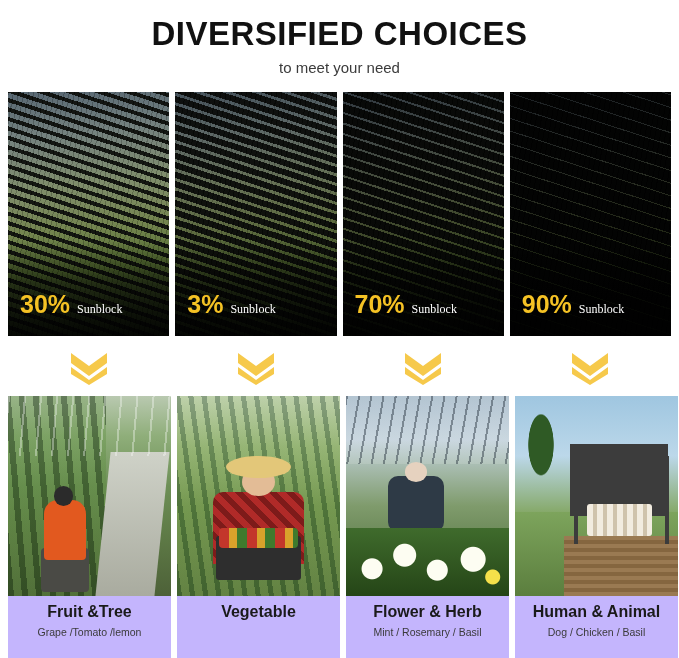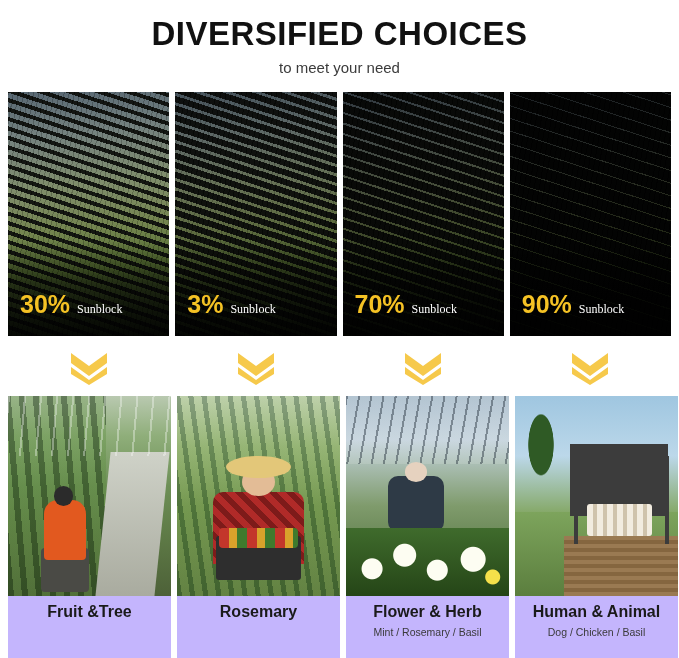--- a/index.html
+++ b/index.html
@@ -321,34 +321,35 @@
       <div class="photo ph1">
         <div class="veg"></div>
         <div class="path"></div>
         <div class="arch"></div>
         <div class="man-legs"></div>
         <div class="man-body"></div>
         <div class="man-head"></div>
       </div>
       <div class="caption">
         <div class="cap-title">Fruit &amp;Tree</div>
+        <div class="cap-sub">Grape /Tomato /lemon</div>
       </div>
     </div>
 
     <div class="card">
       <div class="photo ph2">
         <div class="corn"></div>
         <div class="man-body"></div>
         <div class="man-head"></div>
         <div class="hat"></div>
         <div class="crate"></div>
         <div class="crate-veg"></div>
       </div>
       <div class="caption">
-        <div class="cap-title">Rosemary</div>
+        <div class="cap-title">Vegetable</div>
       </div>
     </div>
 
     <div class="card">
       <div class="photo ph3">
         <div class="roof"></div>
         <div class="man-body"></div>
         <div class="man-head"></div>
         <div class="flowers"></div>
       </div>

